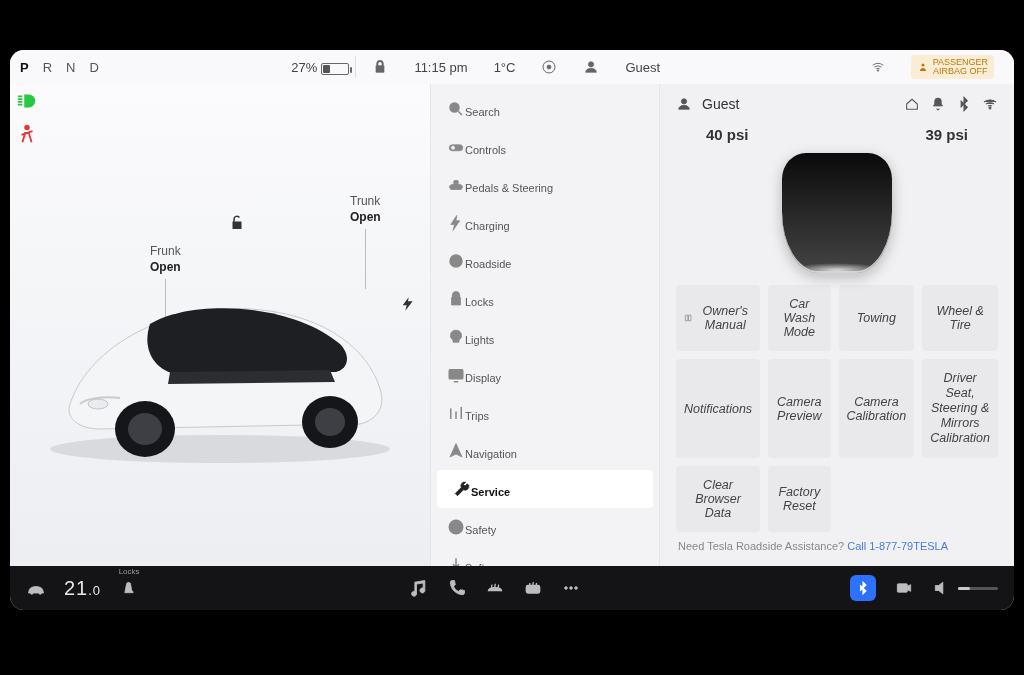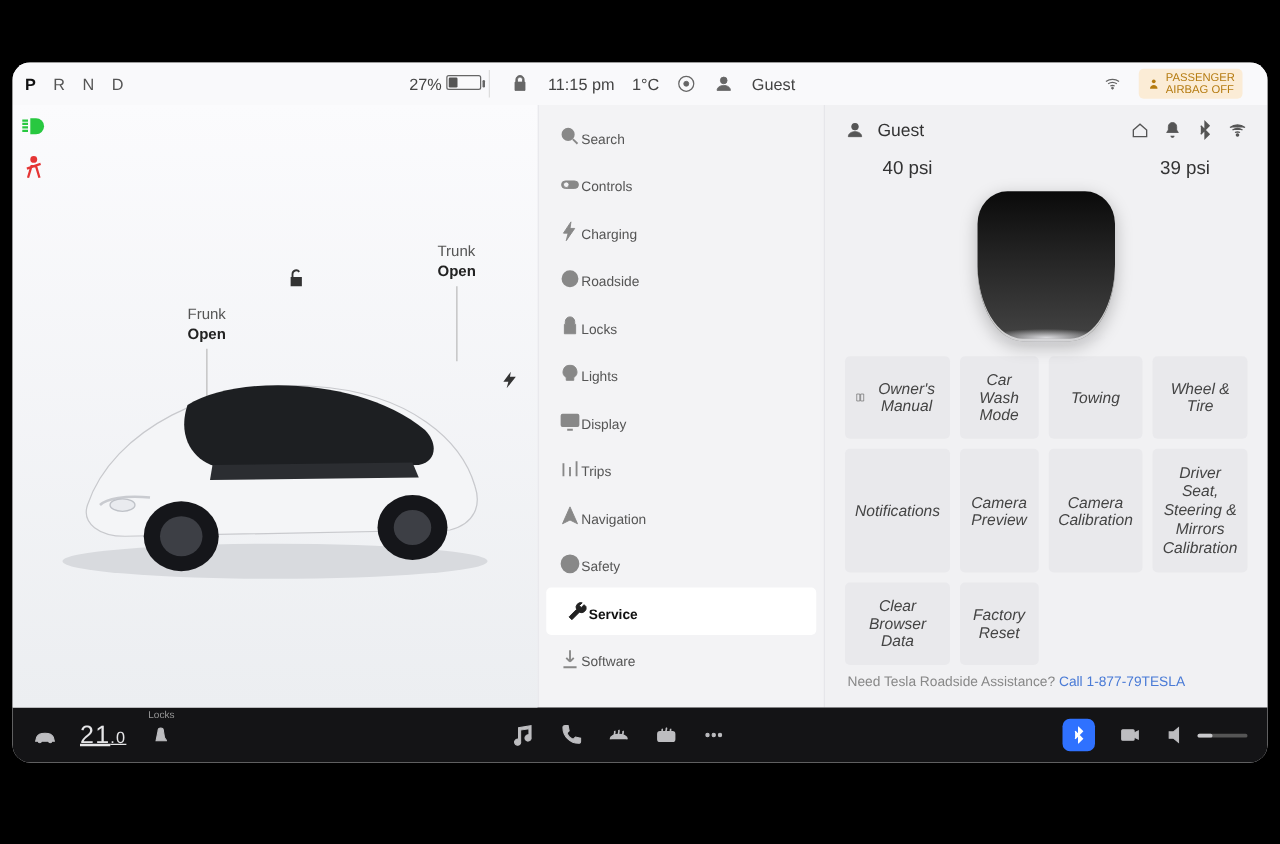--- a/index.html
+++ b/index.html
@@ -11,27 +11,27 @@
     display: flex; flex-direction: column;
     overflow: hidden;
   }
   .statusbar {
     height: 34px; display: flex; align-items: center; padding: 0 10px;
     font-size: 13px; color: #444; background: #f9f9fb;
   }
   .statusbar .prnd { display:flex; gap:12px; font-weight:500; letter-spacing:2px; color:#555;}
   .statusbar .prnd span.active { color:#111; font-weight:700; }
   .statusbar .spacer { flex:1; }
-  .statusbar .group { display:flex; align-items:center; gap:14px; padding:0 10px; }
-  .batt { display:flex; align-items:flex-start; gap:4px;}
+  .statusbar .group { display:flex; align-items:center; gap:26px; padding:0 10px; }
+  .batt { display:flex; align-items:flex-end; gap:4px;}
   .batt-shell { width:28px; height:12px; border:1.5px solid #666; border-radius:2px; position:relative;}
   .batt-shell::after{content:""; position:absolute; right:-4px; top:3px; width:2px; height:6px; background:#666; border-radius:1px;}
   .batt-fill { position:absolute; left:1px; top:1px; bottom:1px; width:27%; background:#555; border-radius:1px;}
   .divider { width:1px; height:22px; background:#ddd; margin:0 6px;}
-  .airbag { background:#fbecd6; color:#b57b10; font-size:9px; padding:3px 6px; border-radius:4px; display:flex; align-items:center; gap:4px; line-height:1;}
+  .airbag { background:#fbecd6; color:#b57b10; font-size:9px; padding:3px 6px; border-radius:4px; display:flex; align-items:center; gap:4px; line-height:1;text-align:center;}
   .airbag svg { width:12px; height:12px; }
   .ico { width:16px; height:16px; fill:#666; stroke:#666; }
   .ico.sm { width:14px; height:14px; }
 
   .main { flex:1; display:flex; min-height:0; }
 
   
   .left { width:420px; position:relative; background:linear-gradient(180deg,#fbfbfd,#eceef1); }
   .telltales { position:absolute; left:6px; top:6px; display:flex; flex-direction:column; gap:10px; }
   .telltales svg { width:22px; height:22px; }
@@ -63,21 +63,21 @@
   .btn svg { width:14px; height:14px; fill:#666; }
   .circled { position:relative; }
   .circled::after{ content:""; position:absolute; inset:-6px -10px; border:2px solid #fff; border-radius:50%/60%; pointer-events:none;}
   .assist { font-size:11px; color:#888; padding:8px 2px 0;}
   .assist a { color:#4a7bd6; text-decoration:none;}
 
   
   .dock { height:44px; background:#141416; display:flex; align-items:center; padding:0 16px; gap:18px; color:#c9c9cc;}
   .dock .dspacer { flex:1; }
   .dock svg { width:20px; height:20px; fill:#bdbdc0; stroke:#bdbdc0;}
-  .dock .temp { font-size:20px; font-weight:300; letter-spacing:1px; color:#e6e6e8; display:flex; align-items:baseline;text-decoration:underline;}
+  .dock .temp { font-size:20px; font-weight:300; letter-spacing:1px; color:#e6e6e8; display:flex; align-items:baseline;}
   .dock .temp .dec { font-size:13px; }
   .dock .seat { position:relative; }
   .dock .seat .auto { position:absolute; top:-9px; left:50%; transform:translateX(-50%); font-size:8px; color:#999;}
   .dock .bt { width:26px; height:26px; border-radius:6px; background:#2f71ff; display:flex; align-items:center; justify-content:center;}
   .dock .bt svg { width:14px; height:14px; fill:#fff; stroke:#fff;}
   .dock .vol { display:flex; align-items:center; gap:6px;}
   .vol-slider { width:40px; height:3px; background:#555; border-radius:2px; position:relative;}
   .vol-slider::before{ content:""; position:absolute; left:0; top:0; height:100%; width:30%; background:#c9c9cc; border-radius:2px;}
 
   
@@ -197,20 +197,27 @@
       </div>
       <div class="nav-item">
         <svg viewBox="0 0 24 24">
             <rect x="3" y="9" width="18" height="8" rx="4"></rect>
             <circle cx="8" cy="13" r="3" fill="#f3f3f5"></circle>
           </svg>
         <span>Controls</span>
       </div>
       <div class="nav-item">
         <svg viewBox="0 0 24 24">
+            <path d="M3 14c3-5 15-5 18 0l-2 4H5l-2-4z"></path>
+            <rect x="9" y="6" width="6" height="4" rx="1"></rect>
+          </svg>
+        <span>Pedals &amp; Steering</span>
+      </div>
+      <div class="nav-item">
+        <svg viewBox="0 0 24 24">
             <path d="M13 2L5 14h5l-2 8 9-13h-5l1-7z"></path>
           </svg>
         <span>Charging</span>
       </div>
       <div class="nav-item">
         <svg viewBox="0 0 24 24" fill="none" stroke-width="2">
             <circle cx="12" cy="12" r="8"></circle>
             <path d="M4 12h16M12 4v8"></path>
           </svg>
         <span>Roadside</span>
@@ -239,32 +246,32 @@
             <path d="M5 20V6m7 14V10m7 10V4"></path>
           </svg>
         <span>Trips</span>
       </div>
       <div class="nav-item">
         <svg viewBox="0 0 24 24">
             <path d="M12 2l8 18-8-4-8 4 8-18z"></path>
           </svg>
         <span>Navigation</span>
       </div>
+      <div class="nav-item active">
+        <svg viewBox="0 0 24 24">
+            <path d="M21 7a5 5 0 01-7 6l-8 8-3-3 8-8a5 5 0 016-7l-3 3 2 2 3-3z"></path>
+          </svg>
+        <span>Service</span>
+      </div>
       <div class="nav-item">
         <svg viewBox="0 0 24 24" fill="none" stroke-width="2">
             <circle cx="12" cy="12" r="9"></circle>
             <path d="M12 7v6m0 3h0"></path>
           </svg>
         <span>Safety</span>
-      </div>
-      <div class="nav-item active">
-        <svg viewBox="0 0 24 24">
-            <path d="M21 7a5 5 0 01-7 6l-8 8-3-3 8-8a5 5 0 016-7l-3 3 2 2 3-3z"></path>
-          </svg>
-        <span>Service</span>
       </div>
       <div class="nav-item">
         <svg viewBox="0 0 24 24" fill="none" stroke-width="2">
             <path d="M12 3v12m0 0l-4-4m4 4l4-4M5 21h14"></path>
           </svg>
         <span>Software</span>
       </div>
 
     </div>
 
@@ -284,21 +291,21 @@
           </svg>
         <svg viewBox="0 0 24 24" fill="none" stroke-width="1.6">
             <path d="M7 7l10 10-5 5V2l5 5L7 17"></path>
           </svg>
         <svg viewBox="0 0 24 24" fill="none" stroke-width="1.6">
             <path d="M3 9a15 15 0 0118 0M6 12a11 11 0 0112 0M9 15a7 7 0 016 0"></path>
             <circle cx="12" cy="18" r="1.4" fill="#555"></circle>
           </svg>
       </div>
 
-      <div style="position:relative;">
+      <div style="position:relative;font-weight:bold;">
         <div class="psi-row">
           <span>40 psi</span>
           <span>39 psi</span>
         </div>
         <div class="tirecard"></div>
       </div>
 
       <div class="grid">
         <div class="btn">
           <svg viewBox="0 0 24 24">

